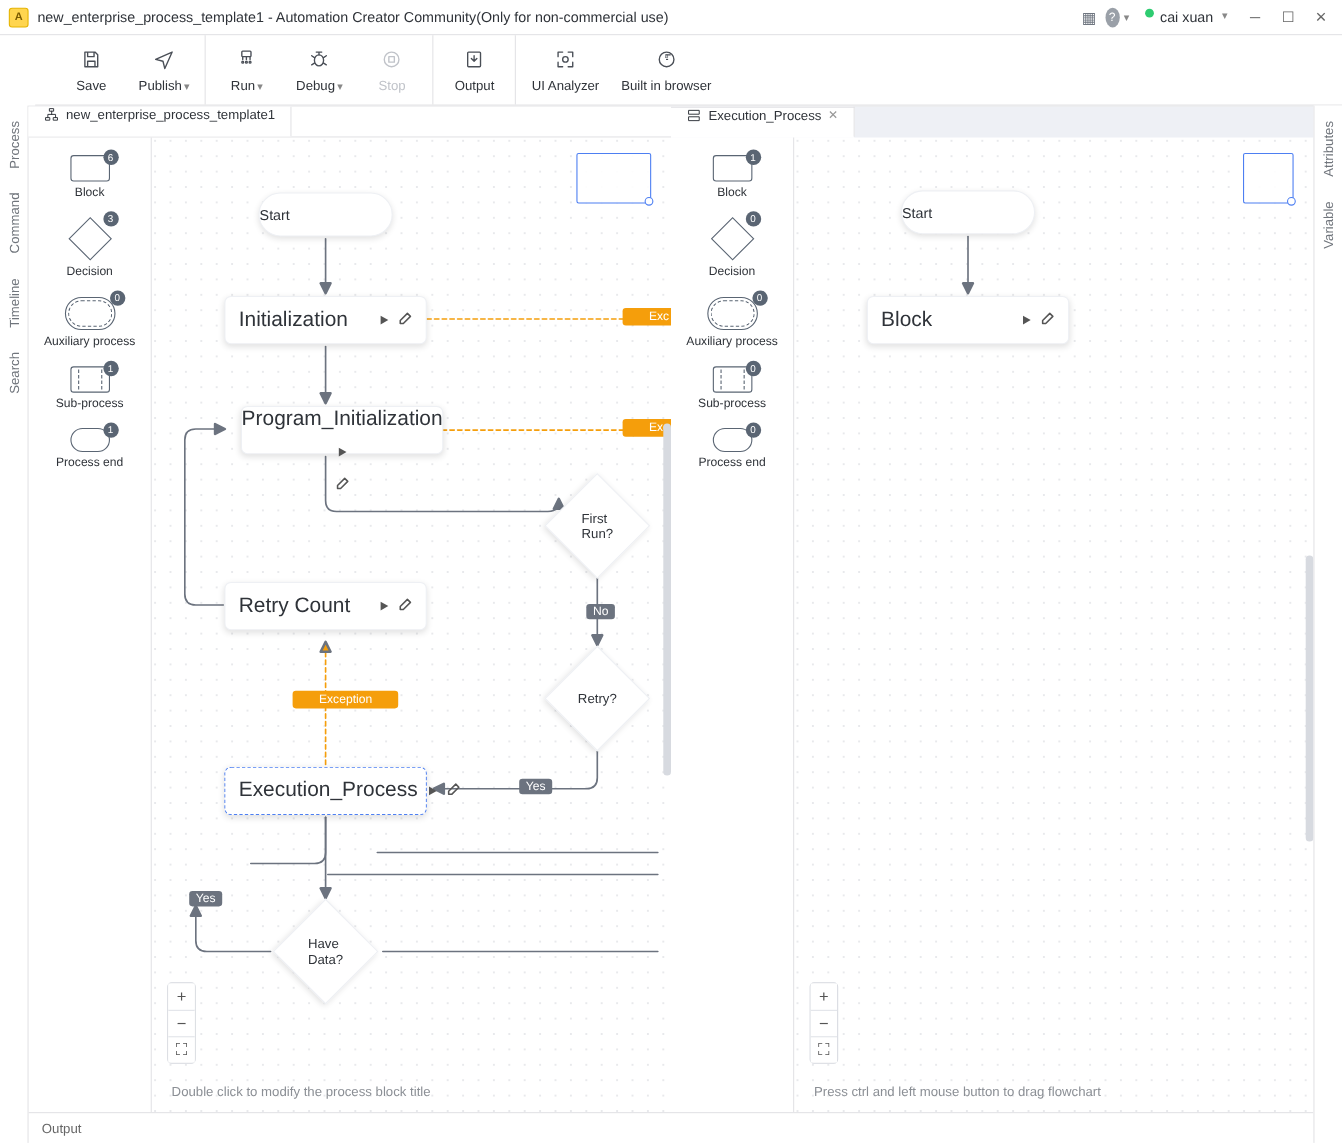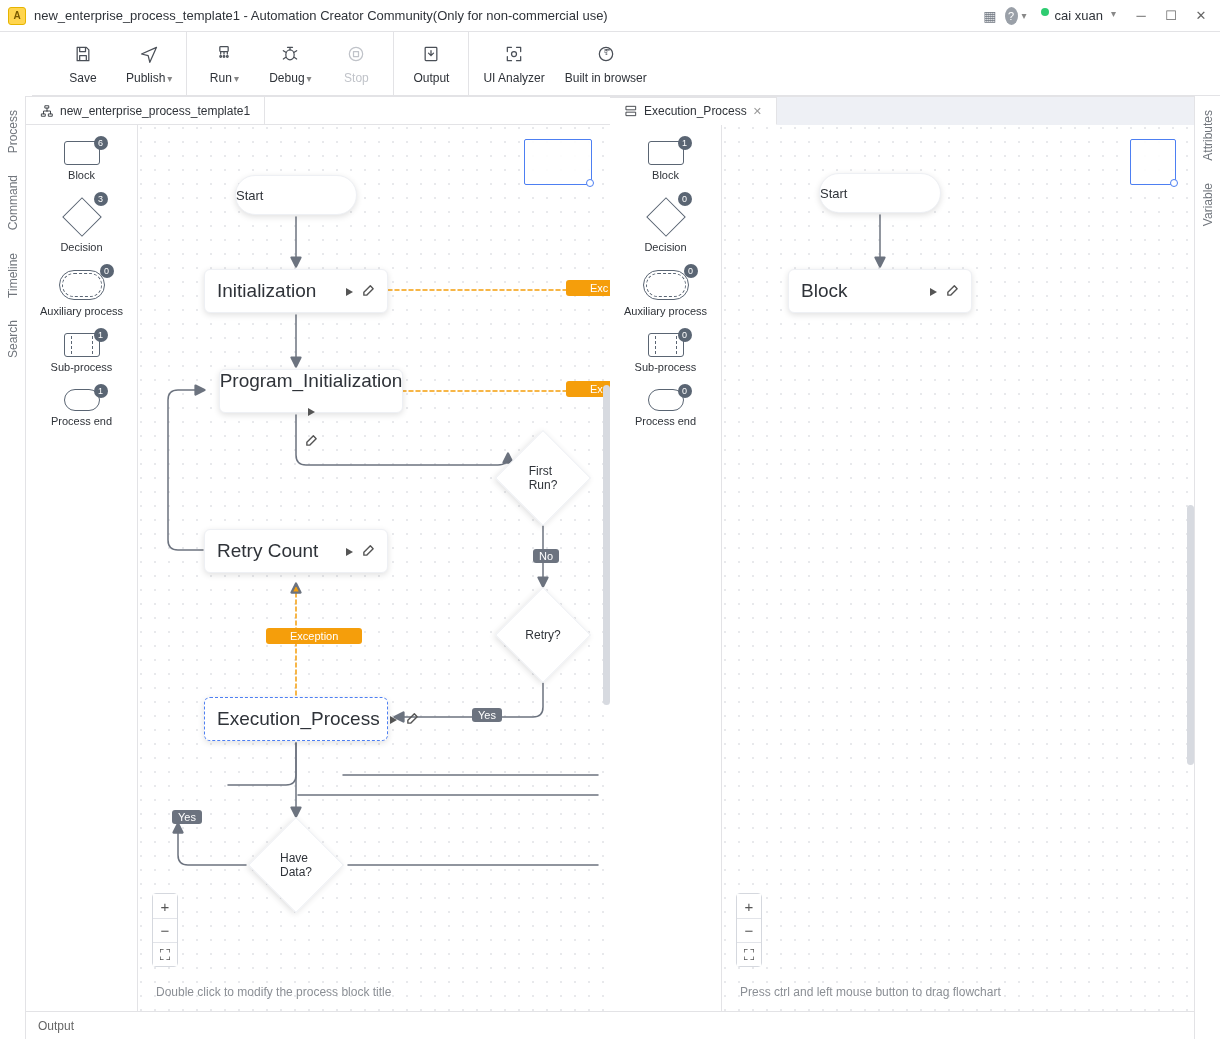--- a/index.html
+++ b/index.html
@@ -66,21 +66,21 @@
     writing-mode:vertical-rl;transform:rotate(180deg);
     font-size:12px;color:#70757c;padding:6px 2px;cursor:default;
   }
 
   
   .workarea{flex:1;display:flex;flex-direction:column;min-width:0;}
   .tabstrip{
     height:28px;display:flex;align-items:stretch;background:#f7f8fb;
   }
   .tab{
-    display:flex;align-items:center;gap:6px;padding:0 14px;font-size:12px;
+    display:flex;align-items:flex-start;gap:6px;padding:0 14px;font-size:12px;
     background:#eef0f5;border-right:1px solid var(--border);border-top:1px solid var(--border);
     border-bottom:1px solid var(--border);
   }
   .tab.active{background:#fff;border-bottom:1px solid #fff;}
   .tab .x{font-size:11px;color:#999;}
   .tab-icon{width:14px;height:14px;}
 
   
   .split{
     flex:1;display:flex;min-height:0;

